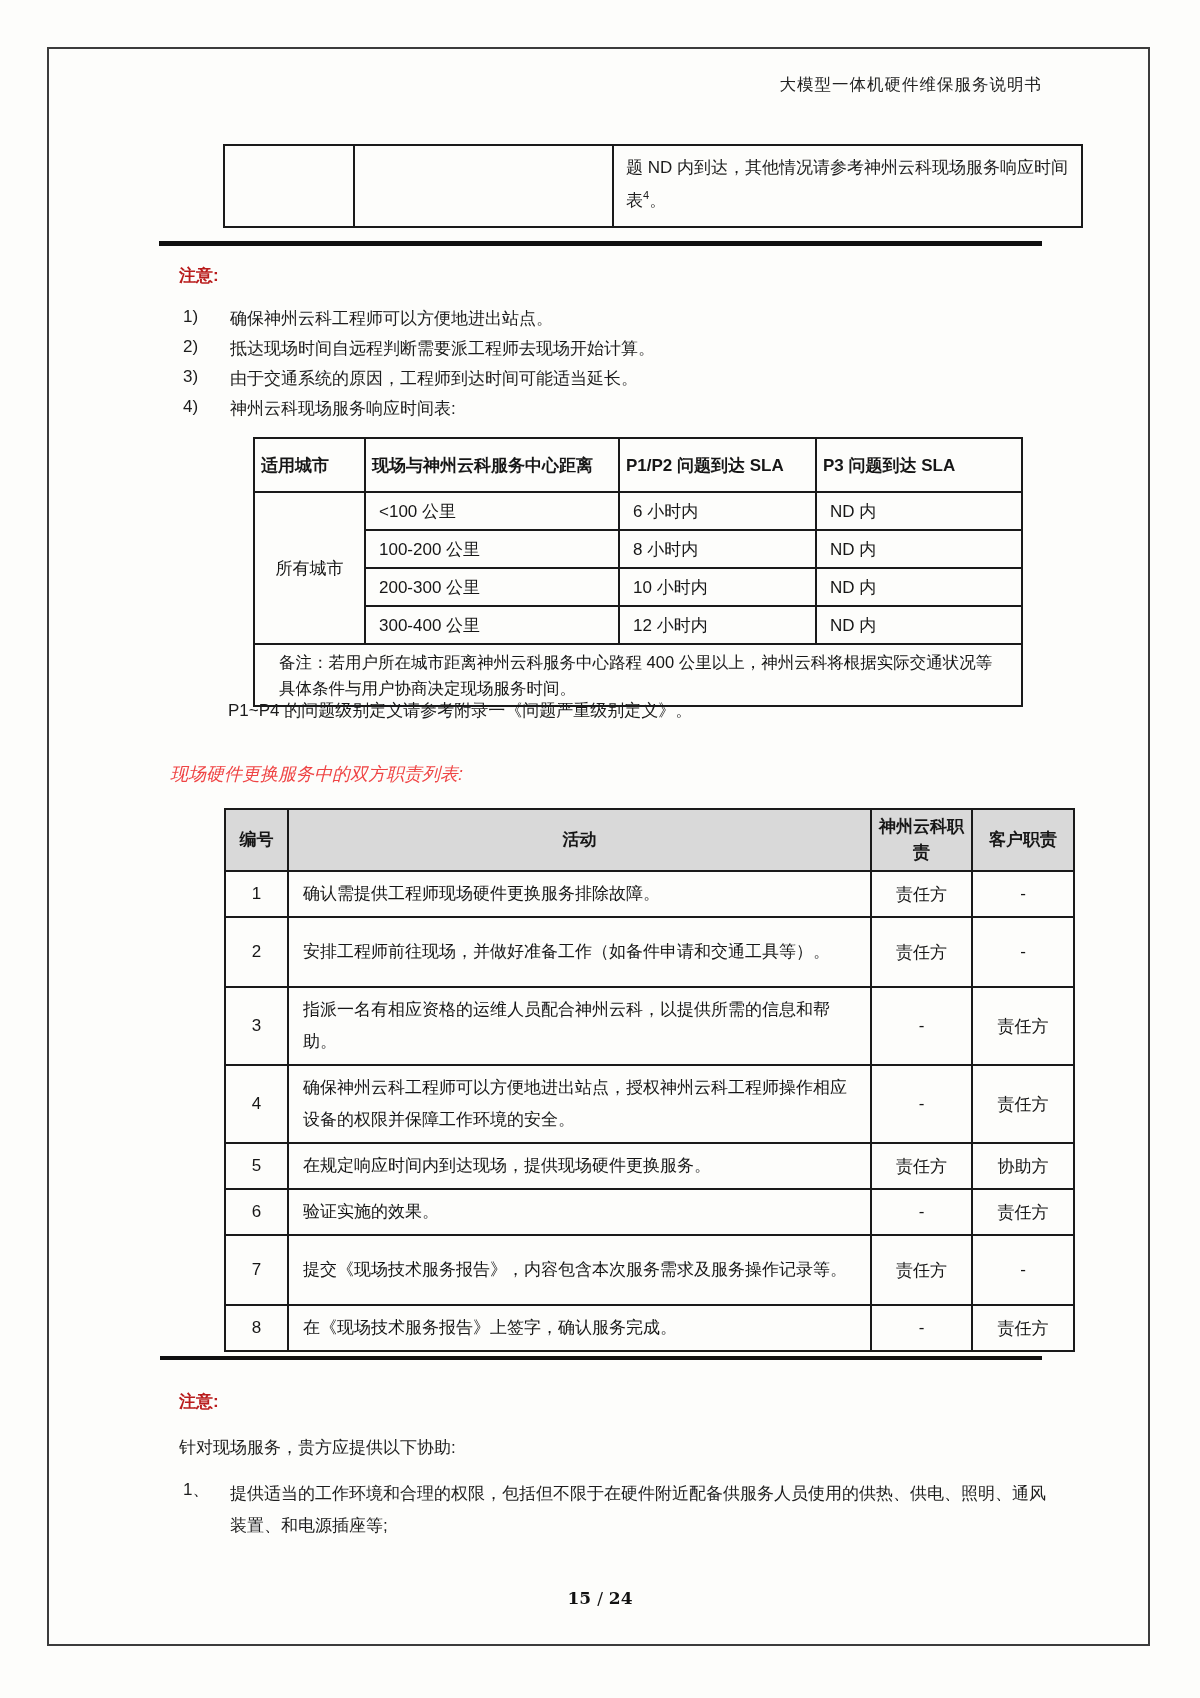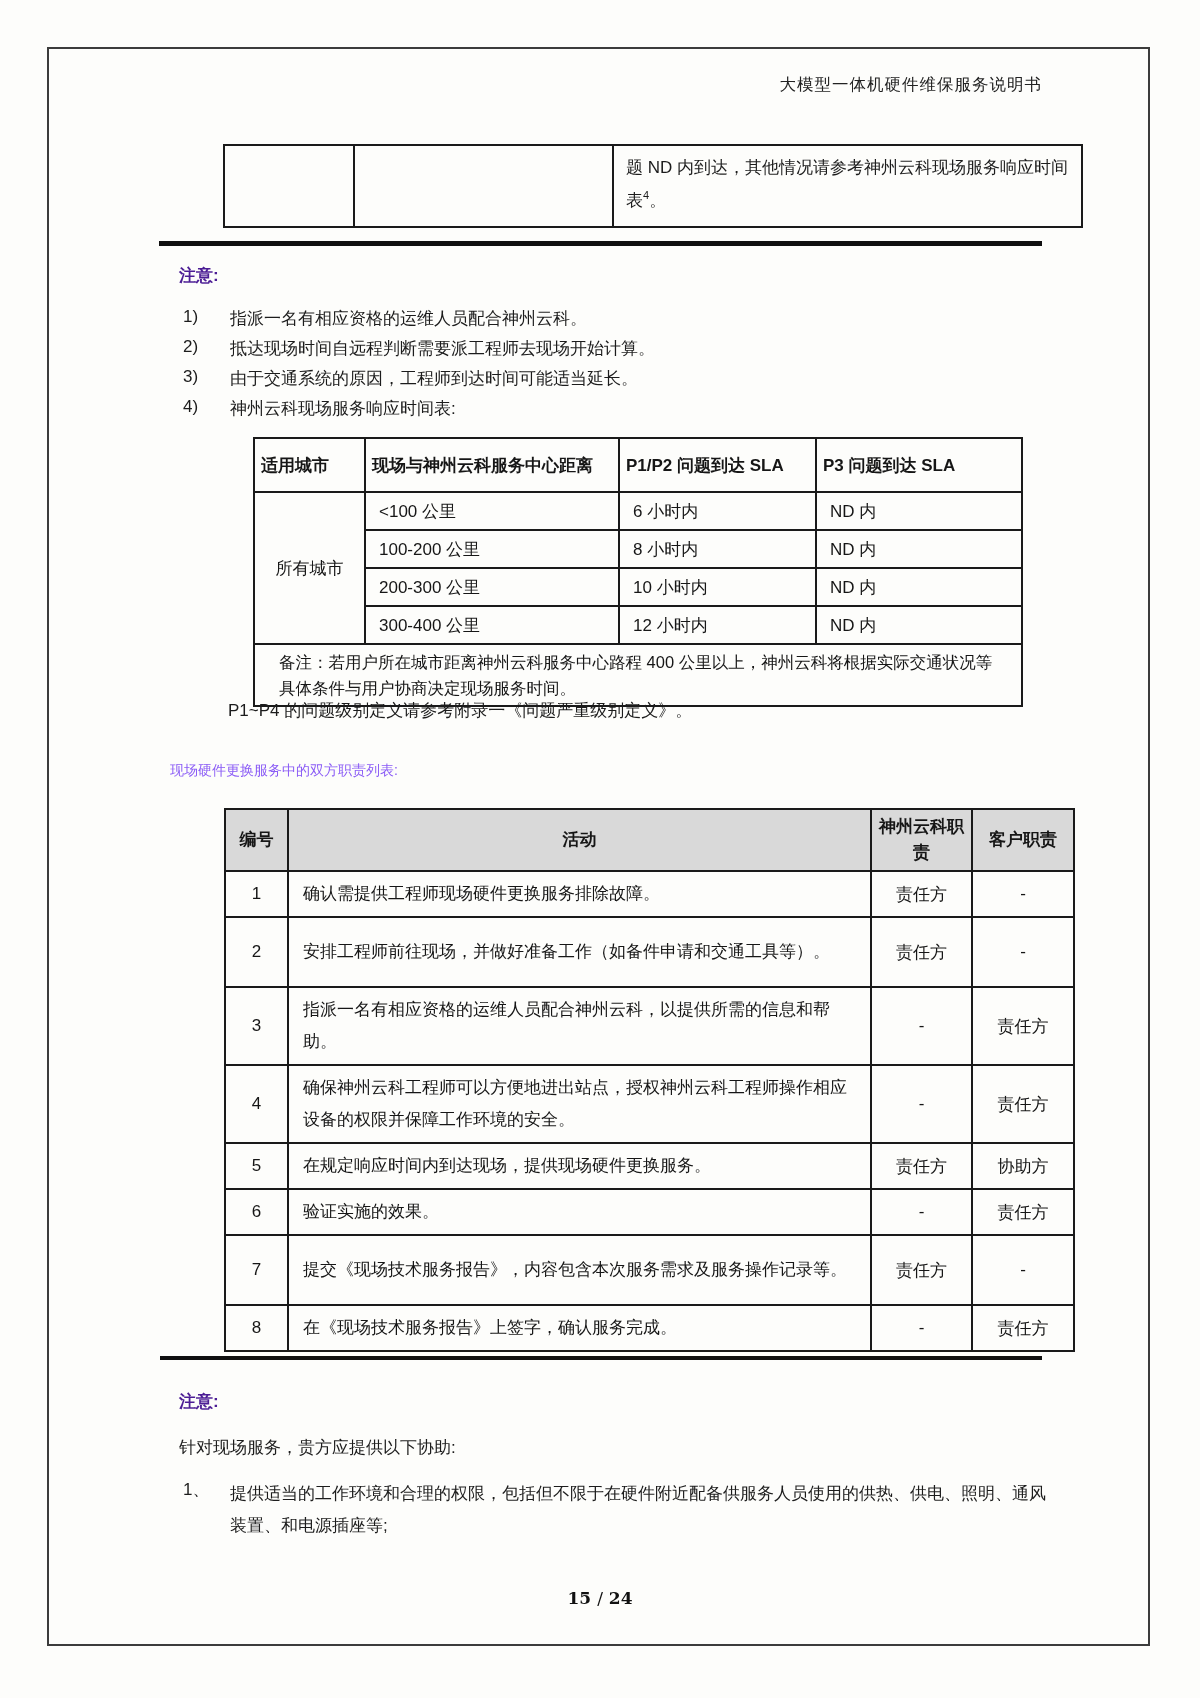--- a/index.html
+++ b/index.html
@@ -29,21 +29,21 @@
     font-size:17px;line-height:33px;
     padding:5px 12px;vertical-align:top;
     height:70px;
   }
   sup{font-size:11px;vertical-align:super;line-height:0;}
   
   .rule{background:#101010;height:5px;}
   .rule1{top:241px;left:159px;width:883px;}
   .rule2{top:1356px;left:160px;width:882px;height:4px;}
   
-  .note-label{font-size:17px;font-weight:bold;color:#4c1d95;}
+  .note-label{font-size:17px;font-weight:bold;color:#b91c1c;}
   .note-top-label{top:264px;left:179px;}
   .num-item{display:flex;font-size:17px;color:#1c1c1c;}
   .num-item .num{width:47px;flex:0 0 47px;}
   .it1{top:307px;left:183px;}
   .it2{top:337px;left:183px;}
   .it3{top:367px;left:183px;}
   .it4{top:397px;left:183px;}
   
   .sla-table{top:437px;left:225px;width:768px;}
   .sla-table th,.sla-table td{
@@ -54,21 +54,21 @@
     font-weight:bold;text-align:left;
     padding:3px 6px;line-height:25px;height:54px;
   }
   .sla-table td{padding:2px 13px;height:38px;text-align:left;}
   .sla-table td.city{text-align:center;padding:2px 6px;}
   .sla-table td.remark{
     font-size:16.5px;line-height:26px;padding:4px 24px;height:50px;
     text-align:left;vertical-align:middle;
   }
   .appendix-note{top:699px;left:228px;font-size:17px;}
-  .section-title{top:762px;left:170px;font-size:14px;color:#8b5cf6;}
+  .section-title{top:762px;left:170px;font-size:18px;color:#ef4444;font-style:italic;}
   
   .resp-table{top:808px;left:196px;width:849px;}
   .resp-table th,.resp-table td{
     border:2px solid #1a1a1a;box-sizing:border-box;
     font-size:17px;color:#161616;vertical-align:middle;
   }
   .resp-table th{
     background:#d9d9d9;font-weight:bold;text-align:center;
     line-height:26px;padding:4px 4px;height:60px;
   }
@@ -111,21 +111,21 @@
     </tr>
   </tbody>
     </table>
 
   <div class="abs rule rule1"></div>
 
   <div class="abs note-label note-top-label">注意:</div>
 
   <div class="abs num-item it1">
     <span class="num">1)</span>
-    <span>指派一名有相应资格的运维人员配合神州云科。</span>
+    <span>确保神州云科工程师可以方便地进出站点。</span>
   </div>
   <div class="abs num-item it2">
     <span class="num">2)</span>
     <span>抵达现场时间自远程判断需要派工程师去现场开始计算。</span>
   </div>
   <div class="abs num-item it3">
     <span class="num">3)</span>
     <span>由于交通系统的原因，工程师到达时间可能适当延长。</span>
   </div>
   <div class="abs num-item it4">

